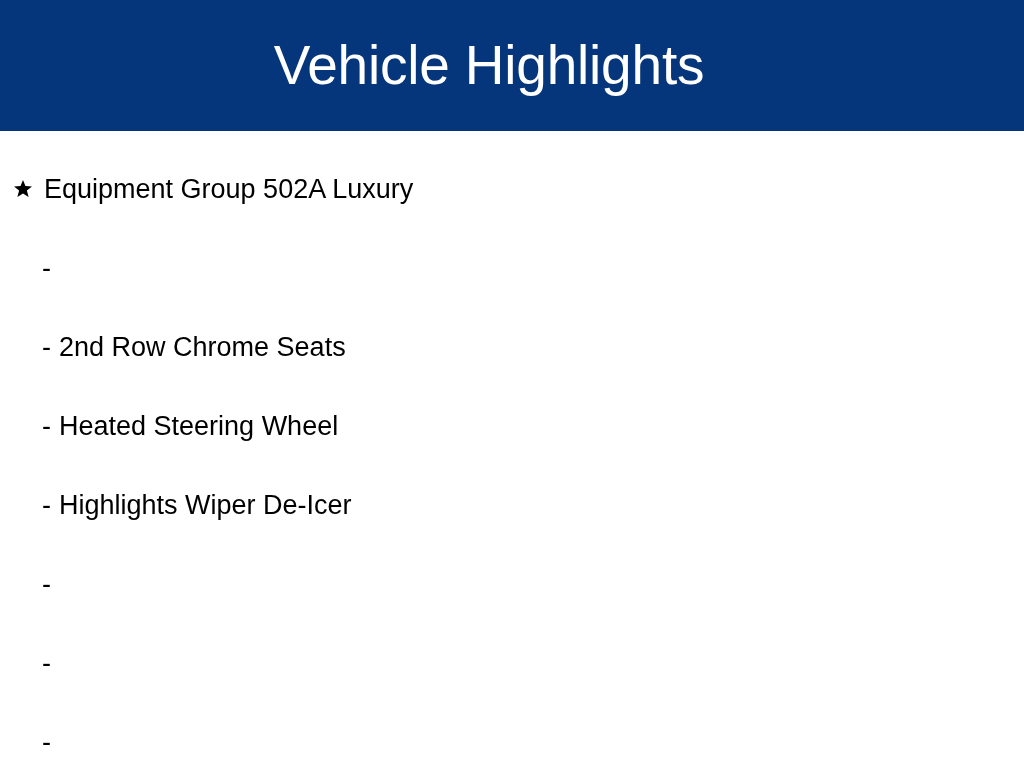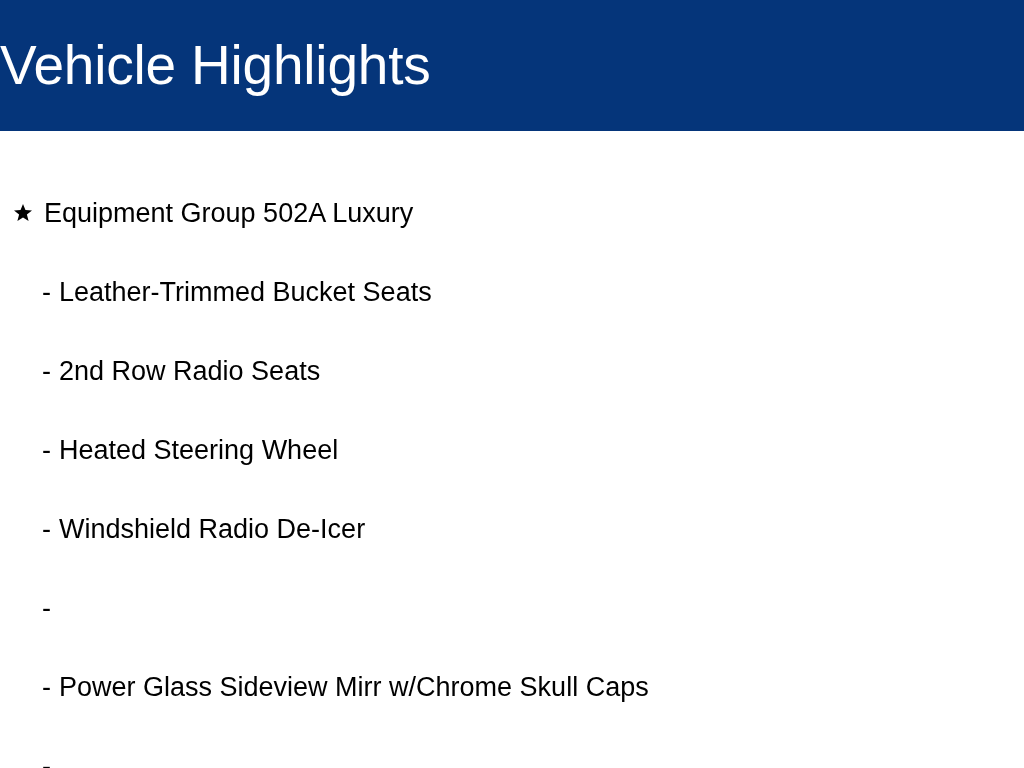--- a/index.html
+++ b/index.html
@@ -26,21 +26,21 @@
   
   .title-banner {
     position: absolute;
     left: 0;
     top: 0;
     width: 1024px;
     height: 131px;
     background: #05357a;
     display: flex;
     align-items: center;
-    justify-content: flex-start;
+    justify-content: center;
     box-sizing: border-box;
     padding-right: 46px;
   }
   .title-text {
     color: #ffffff;
     font-family: "Liberation Sans", sans-serif;
     font-size: 55px;
     font-weight: 400;
     line-height: 1.05;
     letter-spacing: -0.2px;
@@ -53,21 +53,21 @@
     left: 0;
     top: 131px;
     width: 1024px;
     height: 637px;
     box-sizing: border-box;
     padding: 18px 20px 0 12px;
   }
 
   .bullet-row {
     display: flex;
-    align-items: flex-end;
+    align-items: center;
     height: 79px;
   }
   .bullet-row.sub {
     padding-left: 30px;
   }
 
   .star-icon {
     flex: 0 0 auto;
     width: 22px;
     height: 30px;
@@ -114,45 +114,43 @@
       <span class="star-icon">
         <svg width="20" height="20" viewBox="0 0 20 20" aria-hidden="true">
           <polygon points="10,1 12.45,7.1 19,7.45 13.9,11.6 15.6,18 10,14.4 4.4,18 6.1,11.6 1,7.45 7.55,7.1" fill="#000000"></polygon>
         </svg>
       </span>
       <span class="bullet-text">Equipment Group 502A Luxury</span>
     </div>
 
     <div class="bullet-row sub">
       <span class="sub-dash">-</span>
-      <span class="bullet-text">Leather-Trimmed Bucket Seats</span>
     </div>
 
     <div class="bullet-row sub">
       <span class="sub-dash">-</span>
-      <span class="bullet-text">2nd Row Radio Seats</span>
+      <span class="bullet-text">2nd Row Chrome Seats</span>
     </div>
 
     <div class="bullet-row sub">
       <span class="sub-dash">-</span>
       <span class="bullet-text">Heated Steering Wheel</span>
     </div>
 
     <div class="bullet-row sub">
       <span class="sub-dash">-</span>
-      <span class="bullet-text">Windshield Radio De-Icer</span>
+      <span class="bullet-text">Highlights Wiper De-Icer</span>
     </div>
 
     <div class="bullet-row sub">
       <span class="sub-dash">-</span>
     </div>
 
     <div class="bullet-row sub">
       <span class="sub-dash">-</span>
-      <span class="bullet-text">Power Glass Sideview Mirr w/Chrome Skull Caps</span>
     </div>
 
     <div class="bullet-row sub">
       <span class="sub-dash">-</span>
     </div>
 
   </div>
 </div>
 
 </body></html>

